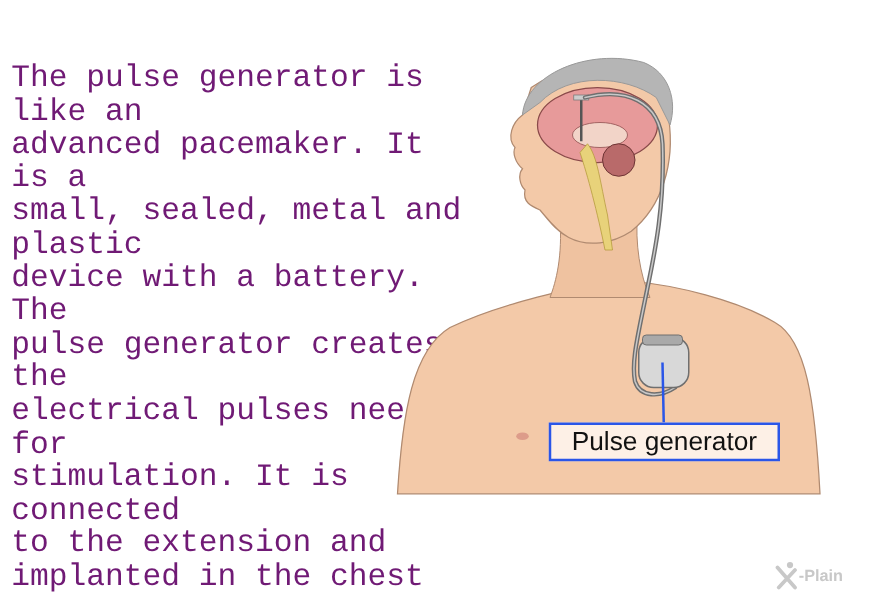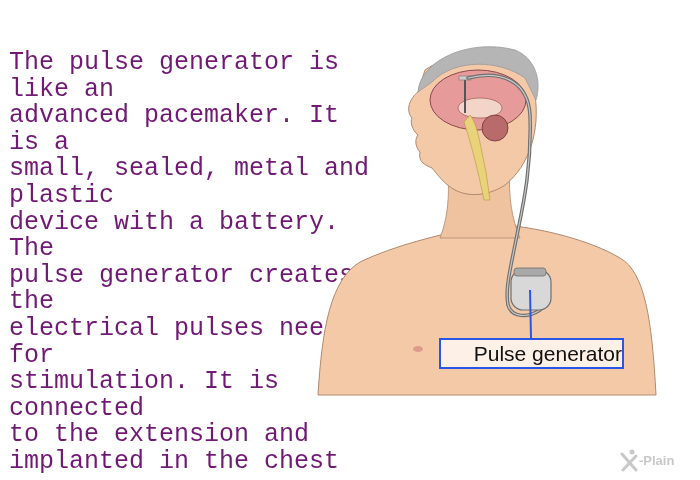--- a/index.html
+++ b/index.html
@@ -10,21 +10,21 @@
     .body-text {
       position: absolute; left: 9px; top: 50px; width: 370px;
       font-size: 25px; line-height: 26.6px; color: #701a75; margin: 0;
       white-space: pre-line;
       font-family: Liberation Mono, monospace;
     }
     .illustration { position: absolute; left: 300px; top: 30px; width: 380px; height: 380px; }
     .label-box {
       position: absolute; left: 439px; top: 338px; width: 185px; height: 31px;
       border: 2px solid #2a56e8; background: #fdf0e6; box-sizing: border-box;
-      font-size: 21px; line-height: 27px; color: #111111; text-align: right;
+      font-size: 21px; line-height: 27px; color: #111111; text-align: center;
     }
     .logo {
       position: absolute; left: 620px; top: 446px; height: 28px; display: flex; align-items: center;
       color: #c8c8c8; font-weight: bold; font-size: 13px;
     }
     .logo svg { margin-right: 1px; }
   </style>
 </head>
 <body>
 

